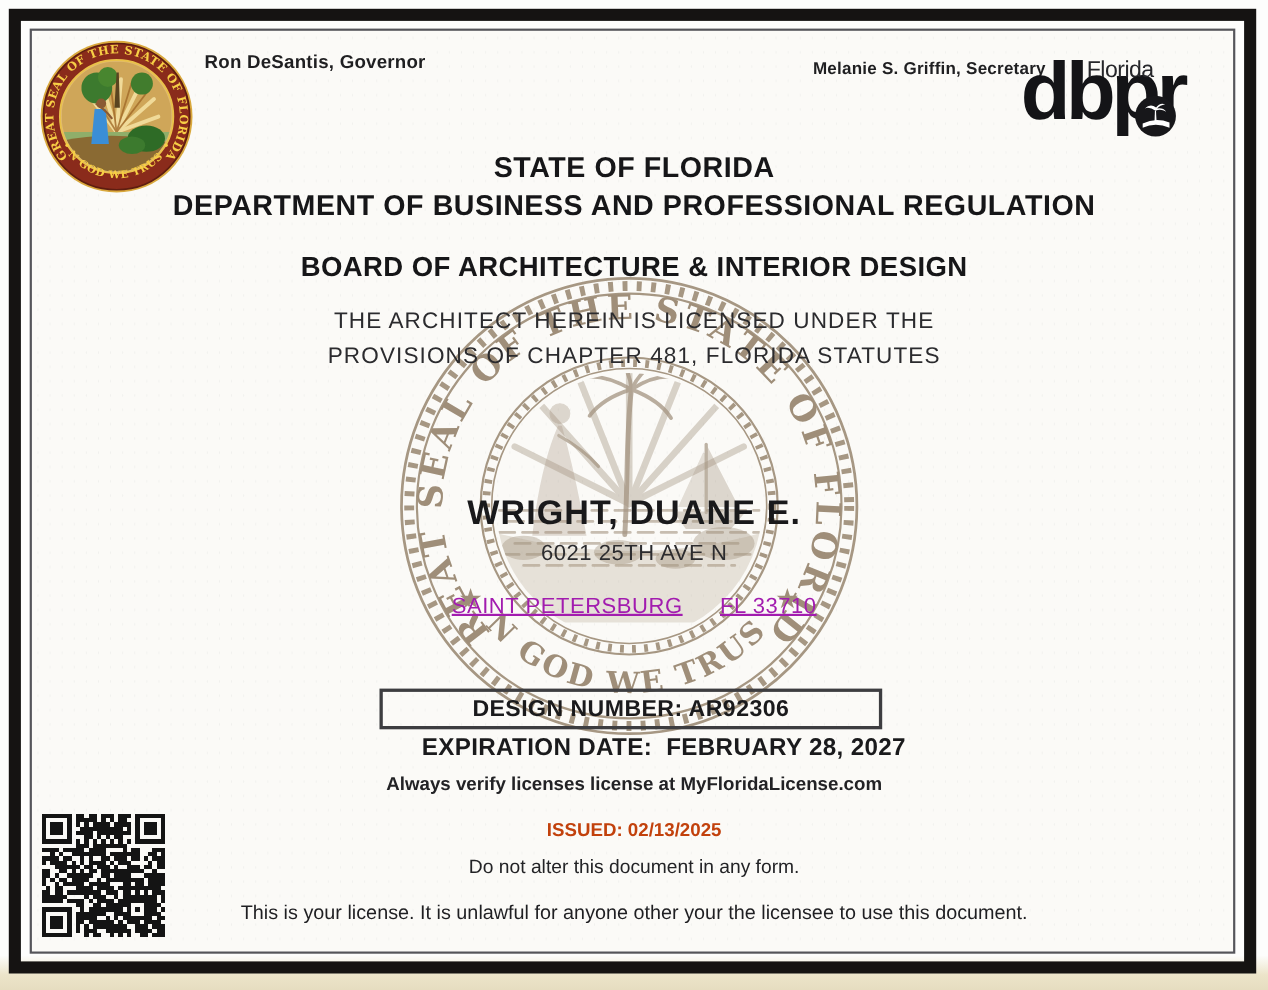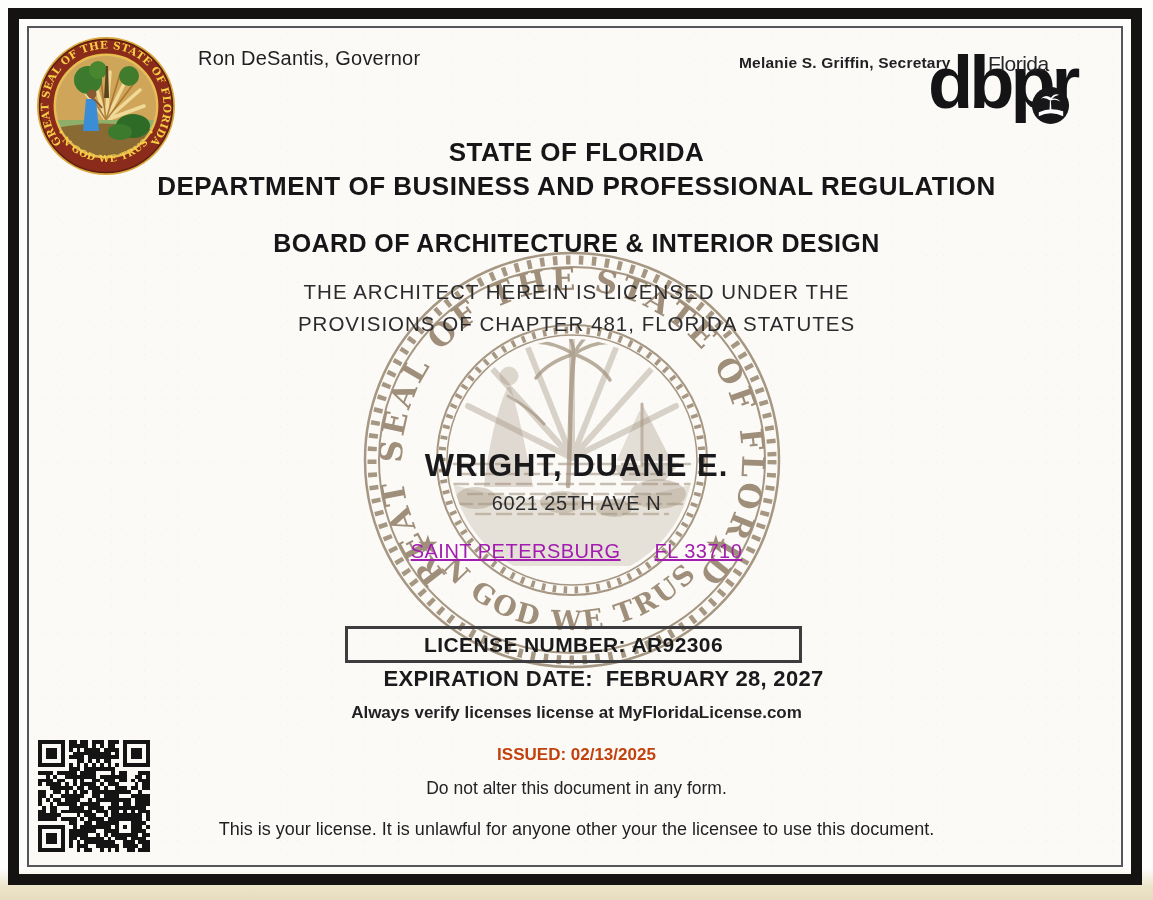--- a/index.html
+++ b/index.html
@@ -12,21 +12,21 @@
   
   .border-outer{position:absolute;left:8px;top:8px;right:11px;bottom:15px;border:11px solid #151312;pointer-events:none;z-index:6;}
   .border-inner{position:absolute;left:27px;top:26px;right:30px;bottom:33px;border:2px solid #55555a;pointer-events:none;z-index:6;}
   .paper{position:absolute;left:29px;top:28px;right:32px;bottom:35px;background:#fbfaf7;z-index:0;}
   .paper::after{content:"";position:absolute;inset:0;opacity:.45;
     background-image:radial-gradient(#e3e4e2 .7px,transparent .8px),radial-gradient(#eceef0 .6px,transparent .7px);
     background-size:11px 13px,17px 9px;background-position:0 0,5px 7px;}
   
   .txt{position:absolute;z-index:3;}
   .center{left:0;width:1153px;text-align:center;}
-  .governor{left:198px;top:47px;font-size:20px;font-weight:400;letter-spacing:.2px;}
+  .governor{left:186px;top:47px;font-size:17px;font-weight:700;letter-spacing:.2px;}
   .secretary{left:739px;top:54px;font-size:15.5px;font-weight:700;letter-spacing:.2px;}
   
   .dbpr{position:absolute;left:928px;top:54px;width:196px;height:92px;z-index:3;}
   .dbpr-florida{position:absolute;left:60px;top:-2px;font-size:21px;font-weight:400;color:#26262a;letter-spacing:-.5px;}
   .dbpr-word{position:absolute;left:0px;top:-8px;font-size:74px;line-height:1;font-weight:800;color:#141417;letter-spacing:-4px;}
   .dbpr-globe{position:absolute;left:103px;top:32px;width:39px;height:39px;}
   
   .t1{top:137px;font-size:26px;font-weight:800;letter-spacing:.5px;color:#161618;}
   .t2{top:171px;font-size:26px;font-weight:800;letter-spacing:.5px;color:#161618;}
   .t3{top:229px;font-size:25px;font-weight:800;letter-spacing:.4px;color:#161618;}
@@ -204,21 +204,21 @@
   <div class="txt center t2">DEPARTMENT OF BUSINESS AND PROFESSIONAL REGULATION</div>
   <div class="txt center t3">BOARD OF ARCHITECTURE &amp; INTERIOR DESIGN</div>
   <div class="txt center s1">THE ARCHITECT HEREIN IS LICENSED UNDER THE</div>
   <div class="txt center s2">PROVISIONS OF CHAPTER 481, FLORIDA STATUTES</div>
 
   <div class="txt center name">WRIGHT, DUANE E.</div>
   <div class="txt center addr1">6021 25TH AVE N</div>
   <div class="txt center addr2"><span>SAINT PETERSBURG</span><span class="gap"></span><span>FL 33710</span></div>
 
   <div class="license-box">
-    <span>LICENSE NUMBER: AR92306</span>
+    <span>DESIGN NUMBER: AR92306</span>
   </div>
   <div class="txt center expiration">EXPIRATION DATE:  FEBRUARY 28, 2027</div>
   <div class="txt center verify">Always verify licenses license at MyFloridaLicense.com</div>
   <div class="txt center issued">ISSUED: 02/13/2025</div>
   <div class="txt center alter">Do not alter this document in any form.</div>
   <div class="txt center legal">This is your license. It is unlawful for anyone other your the licensee to use this document.</div>
 
   <svg id="qr" class="qr" viewBox="0 0 29 29" shape-rendering="crispEdges">
       <path d="M0 0h1v1h-1zM1 0h1v1h-1zM2 0h1v1h-1zM3 0h1v1h-1zM4 0h1v1h-1zM5 0h1v1h-1zM6 0h1v1h-1zM8 0h1v1h-1zM9 0h1v1h-1zM11 0h1v1h-1zM12 0h1v1h-1zM14 0h1v1h-1zM15 0h1v1h-1zM16 0h1v1h-1zM18 0h1v1h-1zM19 0h1v1h-1zM20 0h1v1h-1zM22 0h1v1h-1zM23 0h1v1h-1zM24 0h1v1h-1zM25 0h1v1h-1zM26 0h1v1h-1zM27 0h1v1h-1zM28 0h1v1h-1zM0 1h1v1h-1zM6 1h1v1h-1zM8 1h1v1h-1zM9 1h1v1h-1zM10 1h1v1h-1zM11 1h1v1h-1zM12 1h1v1h-1zM14 1h1v1h-1zM16 1h1v1h-1zM18 1h1v1h-1zM19 1h1v1h-1zM22 1h1v1h-1zM28 1h1v1h-1zM0 2h1v1h-1zM2 2h1v1h-1zM3 2h1v1h-1zM4 2h1v1h-1zM6 2h1v1h-1zM8 2h1v1h-1zM10 2h1v1h-1zM12 2h1v1h-1zM13 2h1v1h-1zM14 2h1v1h-1zM15 2h1v1h-1zM17 2h1v1h-1zM18 2h1v1h-1zM19 2h1v1h-1zM20 2h1v1h-1zM22 2h1v1h-1zM24 2h1v1h-1zM25 2h1v1h-1zM26 2h1v1h-1zM28 2h1v1h-1zM0 3h1v1h-1zM2 3h1v1h-1zM3 3h1v1h-1zM4 3h1v1h-1zM6 3h1v1h-1zM9 3h1v1h-1zM10 3h1v1h-1zM11 3h1v1h-1zM12 3h1v1h-1zM13 3h1v1h-1zM14 3h1v1h-1zM15 3h1v1h-1zM16 3h1v1h-1zM17 3h1v1h-1zM18 3h1v1h-1zM20 3h1v1h-1zM22 3h1v1h-1zM24 3h1v1h-1zM25 3h1v1h-1zM26 3h1v1h-1zM28 3h1v1h-1zM0 4h1v1h-1zM2 4h1v1h-1zM3 4h1v1h-1zM4 4h1v1h-1zM6 4h1v1h-1zM8 4h1v1h-1zM9 4h1v1h-1zM10 4h1v1h-1zM11 4h1v1h-1zM13 4h1v1h-1zM14 4h1v1h-1zM15 4h1v1h-1zM16 4h1v1h-1zM17 4h1v1h-1zM18 4h1v1h-1zM19 4h1v1h-1zM20 4h1v1h-1zM22 4h1v1h-1zM24 4h1v1h-1zM25 4h1v1h-1zM26 4h1v1h-1zM28 4h1v1h-1zM0 5h1v1h-1zM6 5h1v1h-1zM10 5h1v1h-1zM11 5h1v1h-1zM13 5h1v1h-1zM15 5h1v1h-1zM17 5h1v1h-1zM18 5h1v1h-1zM22 5h1v1h-1zM28 5h1v1h-1zM0 6h1v1h-1zM1 6h1v1h-1zM2 6h1v1h-1zM3 6h1v1h-1zM4 6h1v1h-1zM5 6h1v1h-1zM6 6h1v1h-1zM8 6h1v1h-1zM10 6h1v1h-1zM12 6h1v1h-1zM14 6h1v1h-1zM16 6h1v1h-1zM18 6h1v1h-1zM20 6h1v1h-1zM22 6h1v1h-1zM23 6h1v1h-1zM24 6h1v1h-1zM25 6h1v1h-1zM26 6h1v1h-1zM27 6h1v1h-1zM28 6h1v1h-1zM8 7h1v1h-1zM9 7h1v1h-1zM10 7h1v1h-1zM12 7h1v1h-1zM13 7h1v1h-1zM14 7h1v1h-1zM15 7h1v1h-1zM16 7h1v1h-1zM17 7h1v1h-1zM18 7h1v1h-1zM19 7h1v1h-1zM0 8h1v1h-1zM1 8h1v1h-1zM2 8h1v1h-1zM3 8h1v1h-1zM5 8h1v1h-1zM6 8h1v1h-1zM7 8h1v1h-1zM8 8h1v1h-1zM9 8h1v1h-1zM11 8h1v1h-1zM12 8h1v1h-1zM13 8h1v1h-1zM14 8h1v1h-1zM19 8h1v1h-1zM21 8h1v1h-1zM22 8h1v1h-1zM26 8h1v1h-1zM27 8h1v1h-1zM28 8h1v1h-1zM2 9h1v1h-1zM4 9h1v1h-1zM7 9h1v1h-1zM8 9h1v1h-1zM9 9h1v1h-1zM10 9h1v1h-1zM11 9h1v1h-1zM12 9h1v1h-1zM13 9h1v1h-1zM14 9h1v1h-1zM16 9h1v1h-1zM17 9h1v1h-1zM18 9h1v1h-1zM19 9h1v1h-1zM20 9h1v1h-1zM21 9h1v1h-1zM22 9h1v1h-1zM25 9h1v1h-1zM26 9h1v1h-1zM28 9h1v1h-1zM0 10h1v1h-1zM1 10h1v1h-1zM2 10h1v1h-1zM3 10h1v1h-1zM5 10h1v1h-1zM6 10h1v1h-1zM9 10h1v1h-1zM11 10h1v1h-1zM14 10h1v1h-1zM15 10h1v1h-1zM17 10h1v1h-1zM18 10h1v1h-1zM19 10h1v1h-1zM21 10h1v1h-1zM22 10h1v1h-1zM24 10h1v1h-1zM26 10h1v1h-1zM27 10h1v1h-1zM28 10h1v1h-1zM0 11h1v1h-1zM2 11h1v1h-1zM3 11h1v1h-1zM4 11h1v1h-1zM5 11h1v1h-1zM7 11h1v1h-1zM9 11h1v1h-1zM11 11h1v1h-1zM12 11h1v1h-1zM13 11h1v1h-1zM14 11h1v1h-1zM16 11h1v1h-1zM18 11h1v1h-1zM19 11h1v1h-1zM20 11h1v1h-1zM25 11h1v1h-1zM27 11h1v1h-1zM28 11h1v1h-1zM3 12h1v1h-1zM4 12h1v1h-1zM5 12h1v1h-1zM6 12h1v1h-1zM7 12h1v1h-1zM8 12h1v1h-1zM10 12h1v1h-1zM11 12h1v1h-1zM13 12h1v1h-1zM14 12h1v1h-1zM15 12h1v1h-1zM17 12h1v1h-1zM20 12h1v1h-1zM21 12h1v1h-1zM22 12h1v1h-1zM24 12h1v1h-1zM25 12h1v1h-1zM27 12h1v1h-1zM28 12h1v1h-1zM0 13h1v1h-1zM1 13h1v1h-1zM4 13h1v1h-1zM5 13h1v1h-1zM7 13h1v1h-1zM9 13h1v1h-1zM11 13h1v1h-1zM12 13h1v1h-1zM14 13h1v1h-1zM15 13h1v1h-1zM16 13h1v1h-1zM17 13h1v1h-1zM18 13h1v1h-1zM19 13h1v1h-1zM20 13h1v1h-1zM21 13h1v1h-1zM22 13h1v1h-1zM23 13h1v1h-1zM26 13h1v1h-1zM0 14h1v1h-1zM1 14h1v1h-1zM3 14h1v1h-1zM6 14h1v1h-1zM7 14h1v1h-1zM8 14h1v1h-1zM9 14h1v1h-1zM10 14h1v1h-1zM11 14h1v1h-1zM14 14h1v1h-1zM15 14h1v1h-1zM17 14h1v1h-1zM18 14h1v1h-1zM19 14h1v1h-1zM20 14h1v1h-1zM24 14h1v1h-1zM25 14h1v1h-1zM26 14h1v1h-1zM27 14h1v1h-1zM28 14h1v1h-1zM0 15h1v1h-1zM2 15h1v1h-1zM4 15h1v1h-1zM5 15h1v1h-1zM7 15h1v1h-1zM8 15h1v1h-1zM9 15h1v1h-1zM10 15h1v1h-1zM13 15h1v1h-1zM15 15h1v1h-1zM16 15h1v1h-1zM17 15h1v1h-1zM18 15h1v1h-1zM19 15h1v1h-1zM20 15h1v1h-1zM21 15h1v1h-1zM22 15h1v1h-1zM23 15h1v1h-1zM25 15h1v1h-1zM26 15h1v1h-1zM27 15h1v1h-1zM28 15h1v1h-1zM0 16h1v1h-1zM3 16h1v1h-1zM5 16h1v1h-1zM6 16h1v1h-1zM7 16h1v1h-1zM8 16h1v1h-1zM9 16h1v1h-1zM11 16h1v1h-1zM12 16h1v1h-1zM13 16h1v1h-1zM14 16h1v1h-1zM15 16h1v1h-1zM19 16h1v1h-1zM20 16h1v1h-1zM22 16h1v1h-1zM23 16h1v1h-1zM25 16h1v1h-1zM26 16h1v1h-1zM27 16h1v1h-1zM28 16h1v1h-1zM1 17h1v1h-1zM3 17h1v1h-1zM4 17h1v1h-1zM8 17h1v1h-1zM9 17h1v1h-1zM10 17h1v1h-1zM11 17h1v1h-1zM13 17h1v1h-1zM14 17h1v1h-1zM15 17h1v1h-1zM16 17h1v1h-1zM18 17h1v1h-1zM19 17h1v1h-1zM20 17h1v1h-1zM21 17h1v1h-1zM22 17h1v1h-1zM23 17h1v1h-1zM24 17h1v1h-1zM25 17h1v1h-1zM26 17h1v1h-1zM27 17h1v1h-1zM0 18h1v1h-1zM1 18h1v1h-1zM3 18h1v1h-1zM4 18h1v1h-1zM6 18h1v1h-1zM7 18h1v1h-1zM8 18h1v1h-1zM9 18h1v1h-1zM10 18h1v1h-1zM11 18h1v1h-1zM12 18h1v1h-1zM13 18h1v1h-1zM15 18h1v1h-1zM16 18h1v1h-1zM17 18h1v1h-1zM19 18h1v1h-1zM20 18h1v1h-1zM22 18h1v1h-1zM24 18h1v1h-1zM26 18h1v1h-1zM27 18h1v1h-1zM28 18h1v1h-1zM0 19h1v1h-1zM1 19h1v1h-1zM2 19h1v1h-1zM3 19h1v1h-1zM4 19h1v1h-1zM5 19h1v1h-1zM10 19h1v1h-1zM12 19h1v1h-1zM13 19h1v1h-1zM14 19h1v1h-1zM17 19h1v1h-1zM19 19h1v1h-1zM20 19h1v1h-1zM21 19h1v1h-1zM22 19h1v1h-1zM23 19h1v1h-1zM24 19h1v1h-1zM25 19h1v1h-1zM26 19h1v1h-1zM28 19h1v1h-1zM0 20h1v1h-1zM1 20h1v1h-1zM2 20h1v1h-1zM3 20h1v1h-1zM4 20h1v1h-1zM6 20h1v1h-1zM7 20h1v1h-1zM8 20h1v1h-1zM9 20h1v1h-1zM11 20h1v1h-1zM13 20h1v1h-1zM14 20h1v1h-1zM15 20h1v1h-1zM16 20h1v1h-1zM18 20h1v1h-1zM19 20h1v1h-1zM20 20h1v1h-1zM21 20h1v1h-1zM22 20h1v1h-1zM23 20h1v1h-1zM24 20h1v1h-1zM25 20h1v1h-1zM26 20h1v1h-1zM28 20h1v1h-1zM8 21h1v1h-1zM9 21h1v1h-1zM12 21h1v1h-1zM13 21h1v1h-1zM15 21h1v1h-1zM16 21h1v1h-1zM17 21h1v1h-1zM18 21h1v1h-1zM19 21h1v1h-1zM20 21h1v1h-1zM24 21h1v1h-1zM25 21h1v1h-1zM26 21h1v1h-1zM27 21h1v1h-1zM0 22h1v1h-1zM1 22h1v1h-1zM2 22h1v1h-1zM3 22h1v1h-1zM4 22h1v1h-1zM5 22h1v1h-1zM6 22h1v1h-1zM9 22h1v1h-1zM11 22h1v1h-1zM12 22h1v1h-1zM13 22h1v1h-1zM14 22h1v1h-1zM15 22h1v1h-1zM16 22h1v1h-1zM17 22h1v1h-1zM18 22h1v1h-1zM20 22h1v1h-1zM22 22h1v1h-1zM24 22h1v1h-1zM25 22h1v1h-1zM26 22h1v1h-1zM28 22h1v1h-1zM0 23h1v1h-1zM6 23h1v1h-1zM8 23h1v1h-1zM9 23h1v1h-1zM10 23h1v1h-1zM11 23h1v1h-1zM12 23h1v1h-1zM13 23h1v1h-1zM14 23h1v1h-1zM17 23h1v1h-1zM18 23h1v1h-1zM19 23h1v1h-1zM20 23h1v1h-1zM24 23h1v1h-1zM25 23h1v1h-1zM26 23h1v1h-1zM27 23h1v1h-1zM0 24h1v1h-1zM2 24h1v1h-1zM3 24h1v1h-1zM4 24h1v1h-1zM6 24h1v1h-1zM8 24h1v1h-1zM9 24h1v1h-1zM10 24h1v1h-1zM11 24h1v1h-1zM12 24h1v1h-1zM15 24h1v1h-1zM17 24h1v1h-1zM19 24h1v1h-1zM20 24h1v1h-1zM21 24h1v1h-1zM22 24h1v1h-1zM23 24h1v1h-1zM24 24h1v1h-1zM25 24h1v1h-1zM27 24h1v1h-1zM28 24h1v1h-1zM0 25h1v1h-1zM2 25h1v1h-1zM3 25h1v1h-1zM4 25h1v1h-1zM6 25h1v1h-1zM8 25h1v1h-1zM9 25h1v1h-1zM11 25h1v1h-1zM12 25h1v1h-1zM13 25h1v1h-1zM14 25h1v1h-1zM15 25h1v1h-1zM16 25h1v1h-1zM18 25h1v1h-1zM20 25h1v1h-1zM21 25h1v1h-1zM22 25h1v1h-1zM24 25h1v1h-1zM25 25h1v1h-1zM26 25h1v1h-1zM27 25h1v1h-1zM0 26h1v1h-1zM2 26h1v1h-1zM3 26h1v1h-1zM4 26h1v1h-1zM6 26h1v1h-1zM8 26h1v1h-1zM10 26h1v1h-1zM12 26h1v1h-1zM13 26h1v1h-1zM14 26h1v1h-1zM15 26h1v1h-1zM16 26h1v1h-1zM17 26h1v1h-1zM18 26h1v1h-1zM19 26h1v1h-1zM22 26h1v1h-1zM23 26h1v1h-1zM24 26h1v1h-1zM26 26h1v1h-1zM27 26h1v1h-1zM28 26h1v1h-1zM0 27h1v1h-1zM6 27h1v1h-1zM8 27h1v1h-1zM10 27h1v1h-1zM11 27h1v1h-1zM12 27h1v1h-1zM15 27h1v1h-1zM16 27h1v1h-1zM17 27h1v1h-1zM18 27h1v1h-1zM19 27h1v1h-1zM20 27h1v1h-1zM22 27h1v1h-1zM23 27h1v1h-1zM24 27h1v1h-1zM25 27h1v1h-1zM27 27h1v1h-1zM28 27h1v1h-1zM0 28h1v1h-1zM1 28h1v1h-1zM2 28h1v1h-1zM3 28h1v1h-1zM4 28h1v1h-1zM5 28h1v1h-1zM6 28h1v1h-1zM10 28h1v1h-1zM12 28h1v1h-1zM13 28h1v1h-1zM16 28h1v1h-1zM18 28h1v1h-1zM20 28h1v1h-1zM23 28h1v1h-1zM24 28h1v1h-1zM26 28h1v1h-1zM27 28h1v1h-1zM28 28h1v1h-1z" fill="#141414"></path>
     </svg>

